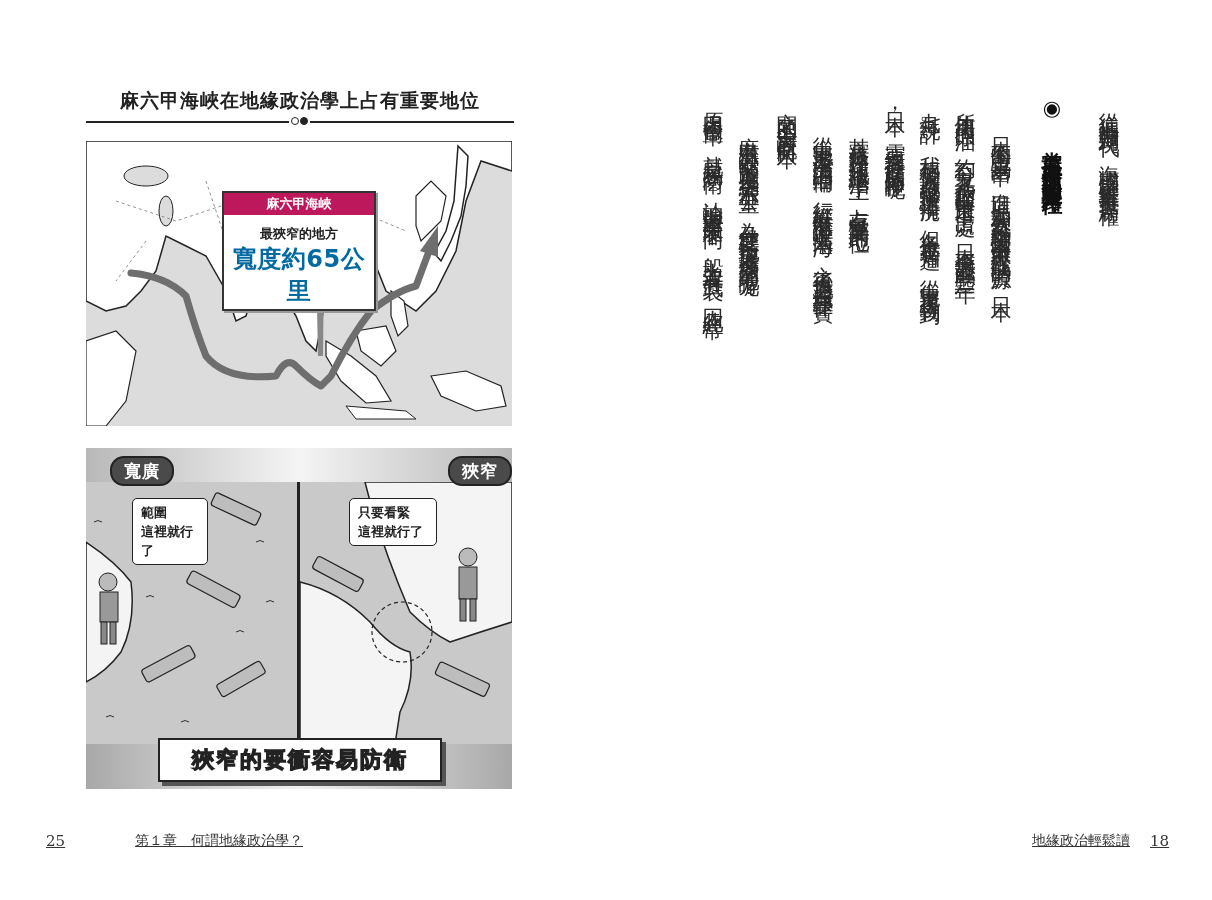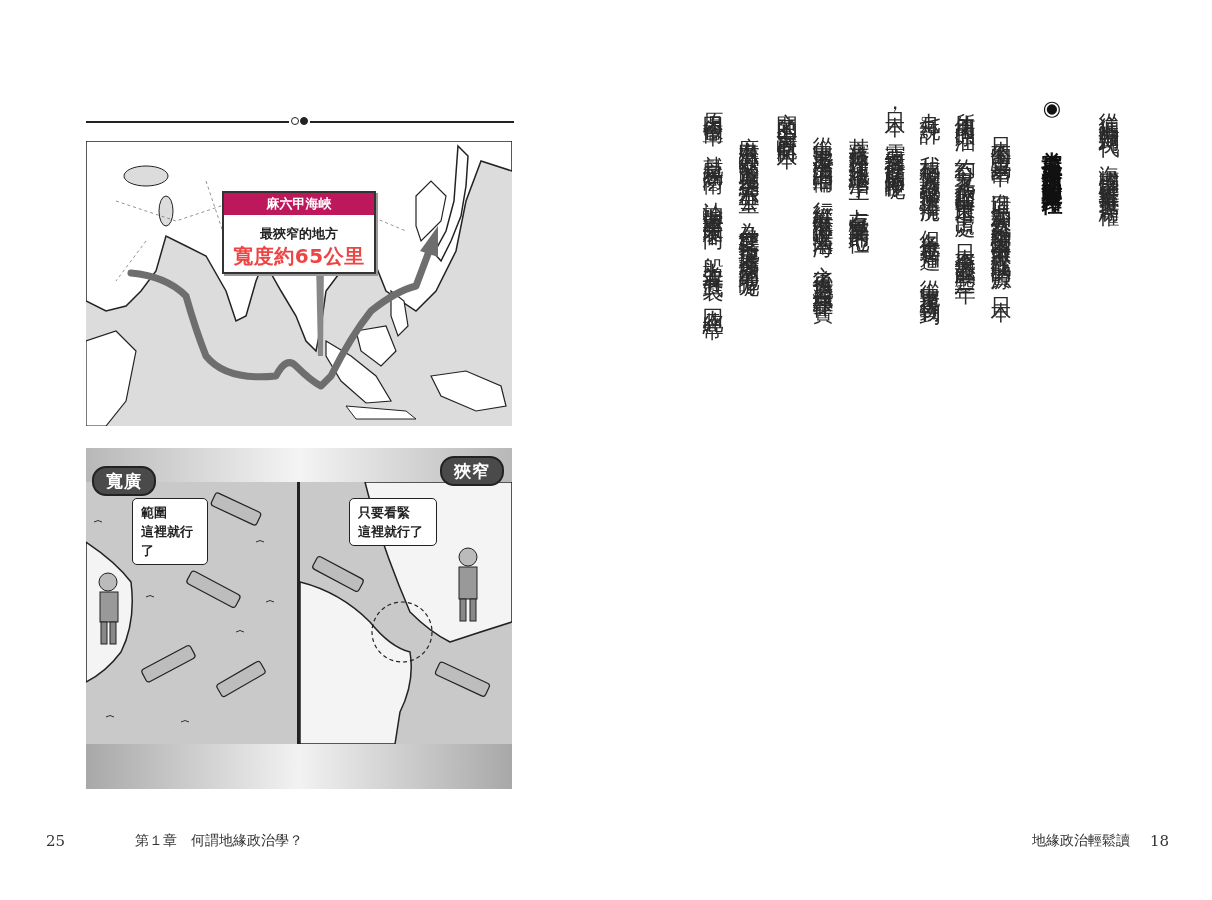--- a/index.html
+++ b/index.html
@@ -25,37 +25,37 @@
     position: absolute; left: 86px; top: 141px; width: 426px; height: 285px;
     background: #dcdcdc; overflow: hidden;
   }
   .map svg { position: absolute; left: 0; top: 0; }
   .callout {
     position: absolute; left: 222px; top: 191px; width: 150px; border: 2px solid #333; background: #fff;
     box-shadow: 2px 2px 0 #999;
   }
   .callout-head { background: #be185d; color: #fff; text-align: center; font-size: 13px; font-weight: bold; padding: 2px 0; }
   .callout-sub { text-align: center; font-size: 13px; font-weight: bold; color: #222; padding-top: 10px; }
-  .callout-big { text-align: center; font-size: 20px; font-weight: bold; color: #ef4444; padding-bottom: 2px; letter-spacing: 0.5px; }
+  .callout-big { text-align: center; font-size: 24px; font-weight: bold; color: #0369a1; padding-bottom: 2px; letter-spacing: 0.5px; }
 
   
   .cartoon { position: absolute; left: 86px; top: 448px; width: 426px; height: 341px; background: #d0d0d0; overflow: hidden; }
   .cartoon-topbar { position: absolute; left: 0; top: 0; width: 426px; height: 34px;
     background: linear-gradient(to right, #b8b8b8, #f4f4f4 50%, #b8b8b8); }
   .panel { position: absolute; top: 34px; height: 262px; }
   .panel-left { left: 0; width: 211px; background: #c9c9c9; }
   .panel-right { left: 214px; width: 212px; background: #c9c9c9; }
   .divider { position: absolute; left: 211px; top: 34px; width: 3px; height: 262px; background: #222; }
   .tag {
     position: absolute; top: 8px; height: 26px; padding: 0 12px; border-radius: 14px;
     background: #4a4a4a; color: #fff; font-size: 17px; font-weight: bold; line-height: 26px;
     border: 2px solid #222; letter-spacing: 1px;
   }
-  .tag-left { left: 6px; margin-top: 10px; }
-  .tag-right { right: 8px; }
+  .tag-left { left: 24px; }
+  .tag-right { right: 0; }
   .bubble {
     position: absolute; background: #fff; border: 1.5px solid #222; border-radius: 5px;
     font-size: 13px; font-weight: bold; line-height: 19px; padding: 4px 8px; color: #222;
   }
   .bubble-left { left: 46px; top: 50px; width: 58px; }
   .bubble-right { left: 263px; top: 50px; width: 70px; }
   .banner {
     position: absolute; left: 72px; top: 290px; width: 280px; height: 40px; background: #fff;
     border: 2px solid #222; box-shadow: 4px 4px 0 #555; text-align: center;
     font-size: 22px; font-weight: bold; line-height: 40px; color: #fff; letter-spacing: 2px;
@@ -68,27 +68,28 @@
   .vcol {
     position: absolute; top: 96px; writing-mode: vertical-rl; font-family: "DejaVu Serif", serif;
     font-size: 21px; line-height: 26px; letter-spacing: 3.6px; color: #2a2a2a; white-space: nowrap;
   }
   .vhead {
     position: absolute; top: 96px; writing-mode: vertical-rl; font-family: "DejaVu Sans", sans-serif;
     font-size: 21px; font-weight: bold; letter-spacing: 3.6px; color: #111; white-space: nowrap;
   }
 
   
-  .footer { position: absolute; top: 832px; font-size: 14px; color: #333; }
+  .footer { position: absolute; top: 832px; font-size: 14px; color: #333; text-decoration: underline; }
   .footer .num { font-family: "DejaVu Serif", serif; font-size: 15px; }
 </style>
 </head>
 <body>
 
 <div class="page page-left">
+  <div class="fig-title">麻六甲海峽在地緣政治學上占有重要地位</div>
   <div class="fig-rule"></div>
   <div class="fig-dots">
       <span></span>
       <span class="filled"></span>
     </div>
 
   <div class="map">
     <svg width="426" height="285" viewBox="0 0 426 285">
 
       <path d="M0 0 L426 0 L426 30 L395 20 L380 60 L370 110 L350 150 L330 170 L300 150 L290 125 L275 110 L255 130 L240 150 L235 185 L230 210 L220 200 L210 175 L195 150 L178 120 L170 140 L160 175 L150 180 L140 150 L120 115 L100 105 L80 95 L70 130 L55 150 L40 165 L20 170 L0 160 Z" fill="#ffffff" stroke="#222" stroke-width="1.5"></path>
@@ -167,20 +168,21 @@
     <div class="tag tag-right">狹窄</div>
     <div class="bubble bubble-left">
       <div>範圍</div>
       <div>這裡就行了</div>
     </div>
     <div class="bubble bubble-right">
       <div>只要看緊</div>
       <div>這裡就行了</div>
     </div>
     <div class="cartoon-bottombar"></div>
+    <div class="banner">狹窄的要衝容易防衛</div>
   </div>
 
   <div class="footer" style="left:46px;">
     <span class="num">25</span>
   </div>
   <div class="footer" style="left:88px;margin-left:47px;">第１章　何謂地緣政治學？</div>
 </div>
 
 <div class="vcol" style="left:1096px;">從這個時期到現代，海權國家確實握有世界霸權。</div>
 <div class="vhead" style="left:1038px;">◉ 掌握日本船運進口的重要路徑</div>

